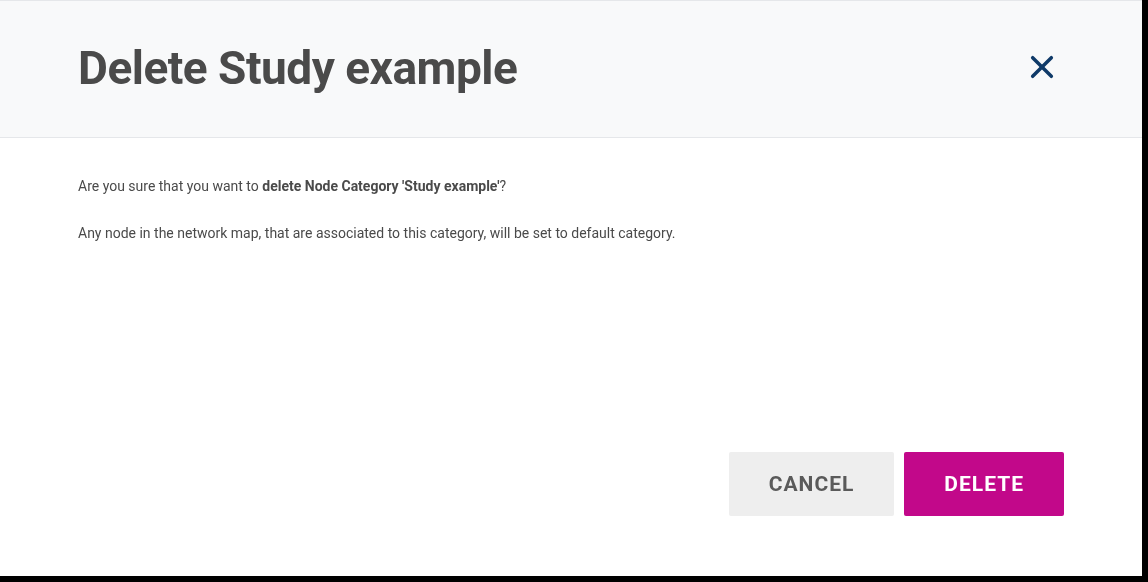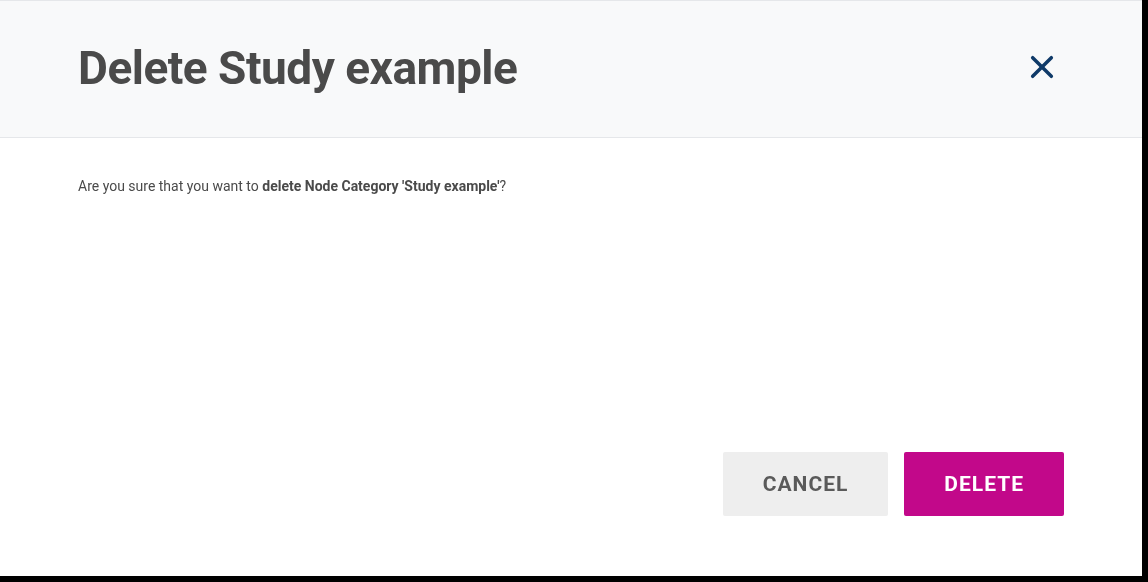--- a/index.html
+++ b/index.html
@@ -63,21 +63,21 @@
     .confirm-line {
       margin-bottom: 26px;
     }
     .confirm-bold {
       font-weight: 700;
     }
     .dialog-footer {
       padding: 0 78px 60px 0;
       display: flex;
       justify-content: flex-end;
-      gap: 16px;
+      gap: 10px;
     }
     .btn {
       border: none;
       padding: 20px 40px;
       font-size: 21px;
       font-weight: 700;
       letter-spacing: 1px;
       cursor: pointer;
       border-radius: 2px;
       font-family: inherit;
@@ -103,18 +103,19 @@
           <line x1="4" y1="4" x2="20" y2="20"></line>
           <line x1="20" y1="4" x2="4" y2="20"></line>
         </svg>
       </span>
     </button>
   </div>
   <div class="dialog-body">
     <p class="confirm-line">
       <span>Are you sure that you want to </span><span class="confirm-bold">delete Node Category 'Study example'</span><span>?</span>
     </p>
+    <p>Any node in the network map, that are associated to this category, will be set to default category.</p>
   </div>
   <div class="dialog-footer">
     <button class="btn btn-cancel">CANCEL</button>
     <button class="btn btn-delete">DELETE</button>
   </div>
 </div>
 
 </body></html>

